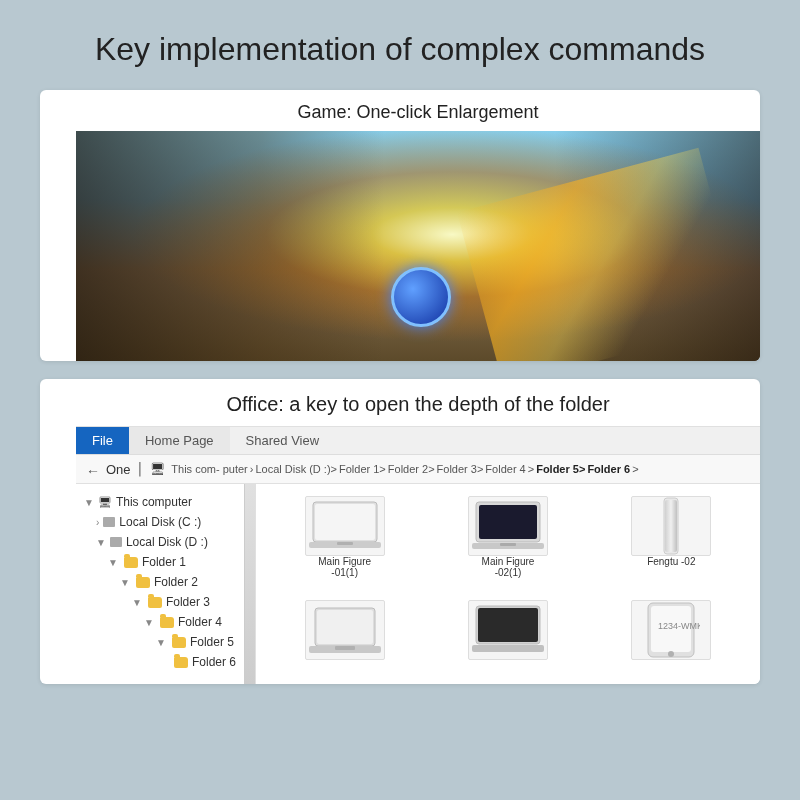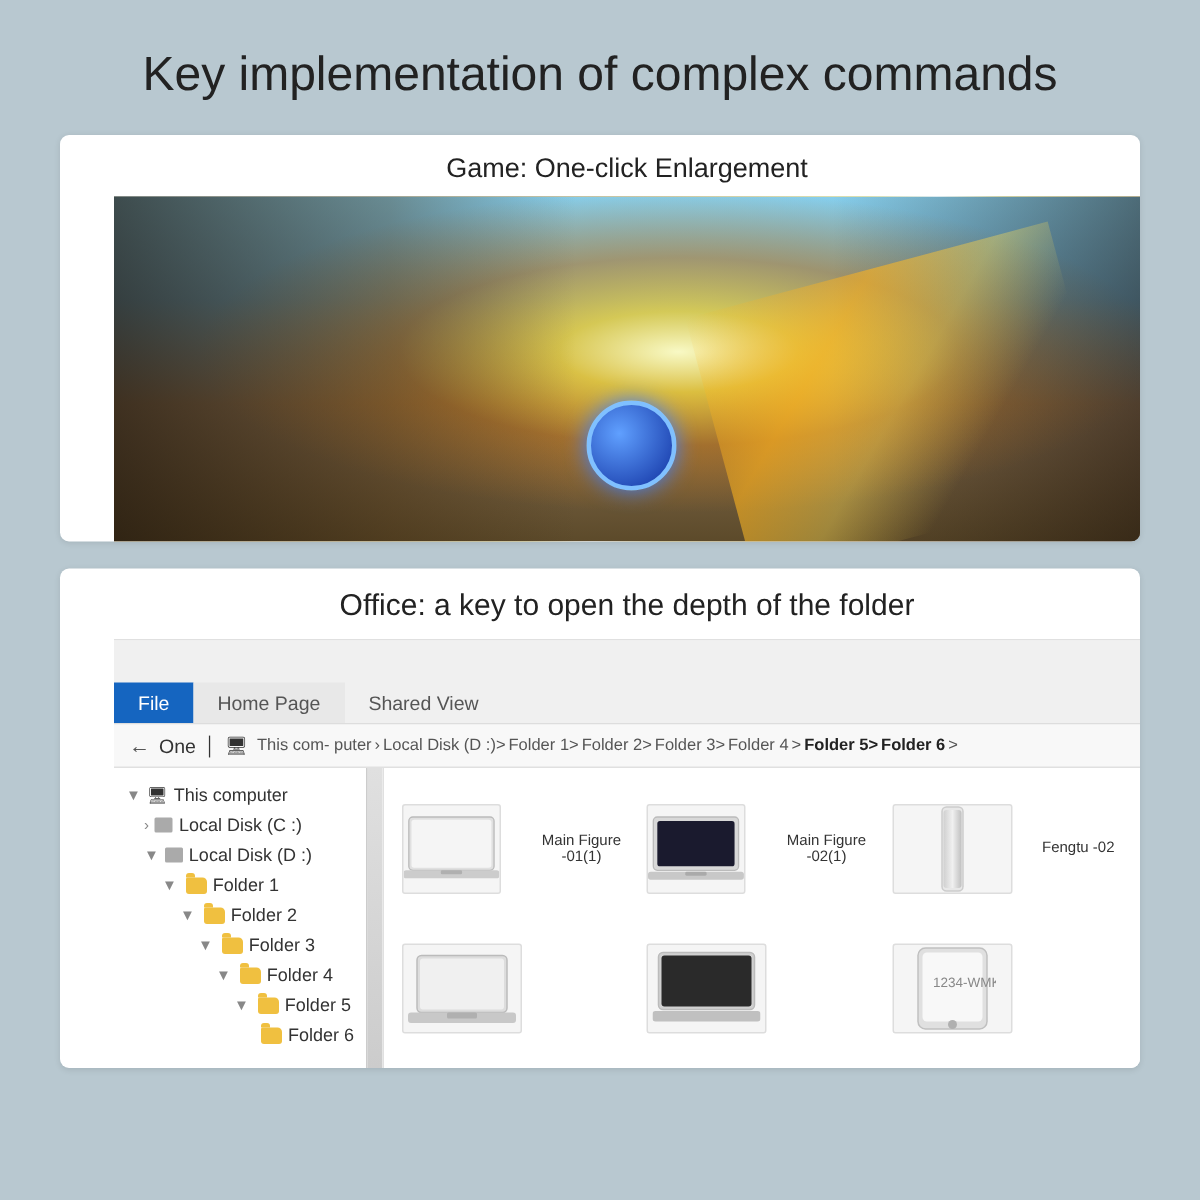--- a/index.html
+++ b/index.html
@@ -153,21 +153,20 @@
       background: #f0f0f0;
       border-bottom: 1px solid #ddd;
       padding: 0;
     }
     .office-tab {
       padding: 6px 16px;
       font-size: 13px;
       cursor: pointer;
       border: none;
       background: transparent;
-      margin-top: 28px;
     }
     .office-tab.active {
       background: #1565c0;
       color: #fff;
     }
     .office-tab.inactive {
       color: #555;
       background: #e8e8e8;
     }
     .office-tab-shared {
@@ -284,23 +283,23 @@
       flex: 1;
       padding: 12px;
       display: grid;
       grid-template-columns: repeat(3, 1fr);
       gap: 10px;
       overflow: hidden;
       background: #fff;
     }
     .file-item {
       display: flex;
-      flex-direction: row;
-      align-items: center;
-      gap: 20px;
+      flex-direction: column;
+      align-items: center;
+      gap: 0;
       cursor: pointer;
     }
     .file-thumb {
       width: 80px;
       height: 60px;
       background: #f5f5f5;
       border: 1px solid #ddd;
       border-radius: 2px;
       display: flex;
       align-items: center;

